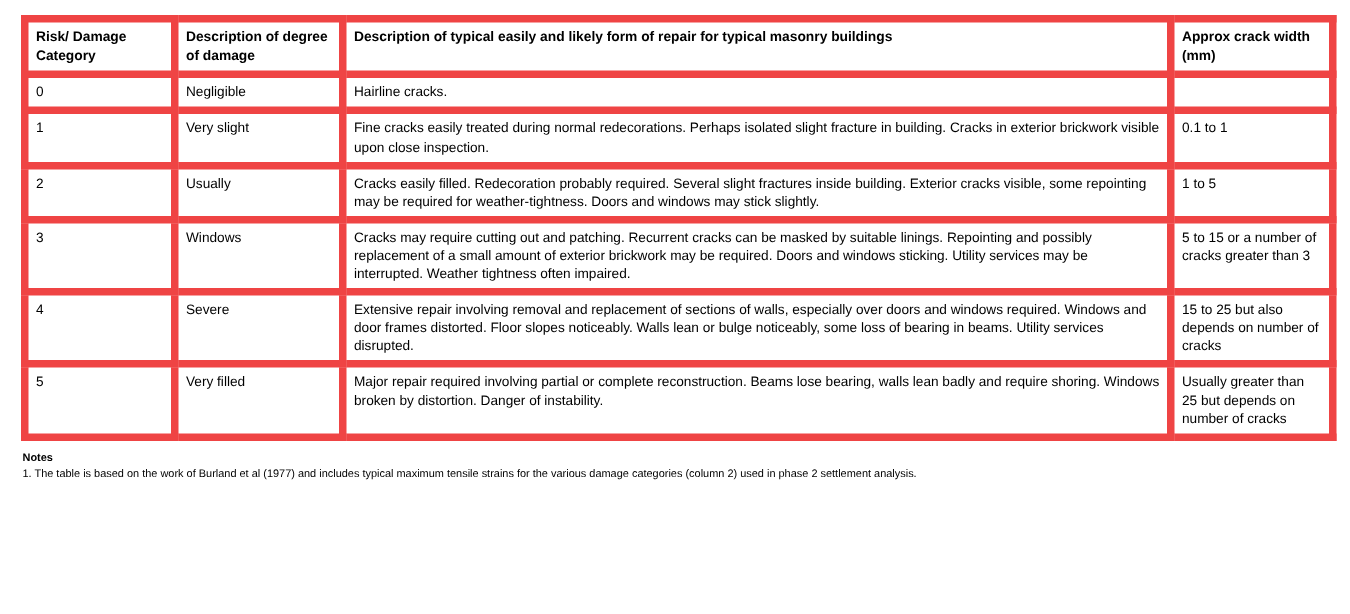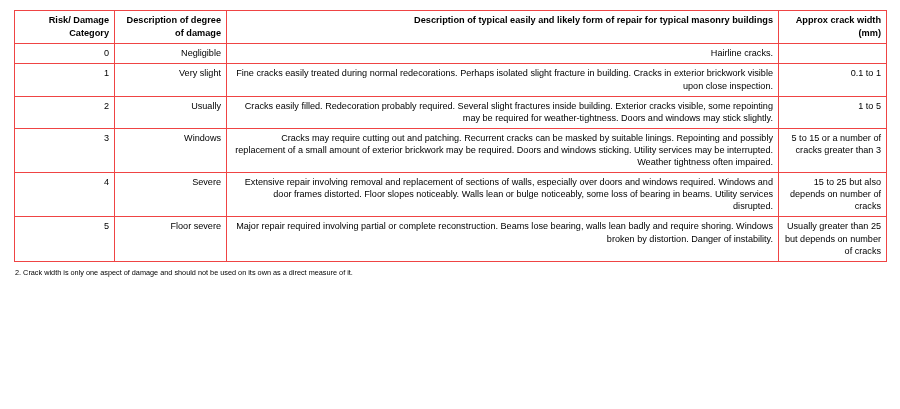--- a/index.html
+++ b/index.html
@@ -21,26 +21,26 @@
     box-sizing: border-box;
     padding: 10px 14px 0 14px;
   }
   table.damage-table {
     border-collapse: collapse;
     width: 872px;
     table-layout: fixed;
   }
   table.damage-table th,
   table.damage-table td {
-    border: 1px solid #ef4444;
+    border: 5px solid #ef4444;
     vertical-align: top;
     padding: 3px 5px 4px 5px;
     font-size: 9.1px;
     line-height: 1.33;
-    text-align: right;
+    text-align: left;
   }
   table.damage-table th {
     font-weight: bold;
     font-size: 9.2px;
     line-height: 1.38;
   }
   col.c-risk { width: 100px; }
   col.c-degree { width: 112px; }
   col.c-desc { width: 552px; }
   col.c-width { width: 108px; }
@@ -111,24 +111,25 @@
         <td class="underline-wrap"><span>5 to 15 or </span><span class="squiggle">a number of cracks greater than 3</span></td>
       </tr>
       <tr>
         <td class="cat-num">4</td>
         <td>Severe</td>
         <td>Extensive repair involving removal and replacement of sections of walls, especially over doors and windows required.  Windows and door frames distorted. Floor slopes noticeably. Walls lean or bulge noticeably, some loss of bearing in beams.  Utility services disrupted.</td>
         <td>15 to 25 but also depends on number of cracks</td>
       </tr>
       <tr>
         <td class="cat-num">5</td>
-        <td>Floor severe</td>
+        <td>Very filled</td>
         <td>Major repair required involving partial or complete reconstruction. Beams lose bearing, walls lean badly and require shoring. Windows broken by distortion. Danger of instability.</td>
         <td>Usually greater than 25 but depends on number of cracks</td>
       </tr>
     </tbody>
   </table>
 
   <div class="notes">
-    <div class="note-line">2. Crack width is only one aspect of damage and should not be used on its own as a direct measure of it.</div>
+    <div class="notes-title">Notes</div>
+    <div class="note-line">1. The table is based on the work of Burland et al (1977) and includes typical maximum tensile strains for the various damage categories (column 2) used in phase 2 settlement analysis.</div>
   </div>
 
 </div>
 
 </body></html>

